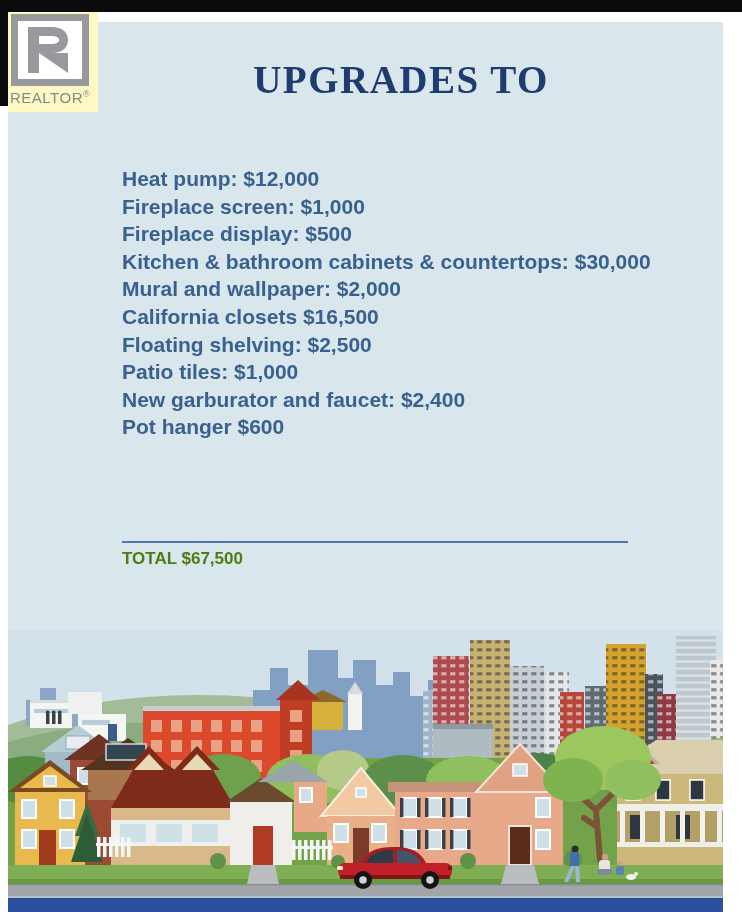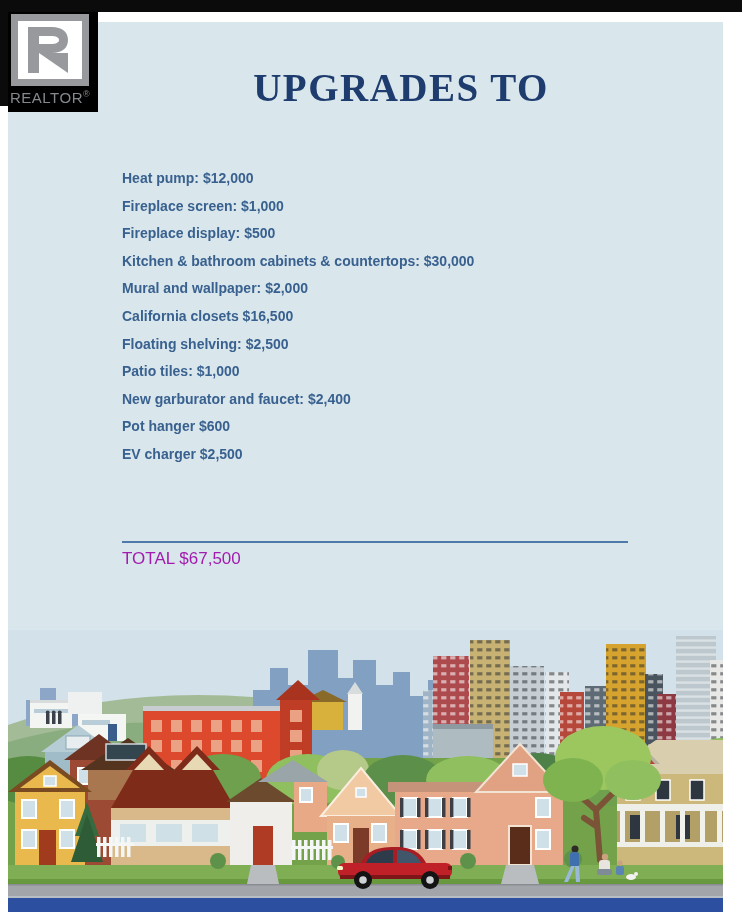--- a/index.html
+++ b/index.html
@@ -1,31 +1,31 @@
 <!DOCTYPE html>
 <html><head>
 <meta charset="utf-8">
 <style>
   html,body{margin:0;padding:0;}
   .page{position:relative;width:742px;height:912px;background:#ffffff;overflow:hidden;
         font-family:"Liberation Sans",sans-serif;}
   .top-bar{position:absolute;left:0;top:0;width:742px;height:12px;background:#0b0b0b;}
   .left-strip{position:absolute;left:0;top:0;width:8px;height:106px;background:#0b0b0b;}
   .poster{position:absolute;left:8px;top:22px;width:715px;height:890px;background:#d9e6ec;}
-  .logo-block{position:absolute;left:8px;top:12px;width:90px;height:100px;background:#000000;}
+  .logo-block{position:absolute;left:8px;top:12px;width:90px;height:100px;background:#fef9c3;}
   .logo-block svg{display:block;margin:2px 0 0 3px;}
   .logo-text{font-size:15px;letter-spacing:.5px;color:#84898d;margin:3px 0 0 2px;}
   .logo-text sup{font-size:9px;}
-  .title{position:absolute;left:85px;right:25px;top:48px;margin:16px;text-align:center;
+  .title{position:absolute;left:85px;right:25px;top:48px;margin:8px;text-align:center;
          font-family:"Liberation Serif",serif;font-weight:bold;color:#1e3c6e;
          font-size:39px;line-height:47px;letter-spacing:1.5px;}
   .list{position:absolute;left:122px;top:165px;width:560px;}
-  .item{font-size:14px;font-weight:bold;color:#39618f;line-height:27.6px;white-space:nowrap;}
+  .item{font-size:21px;font-weight:bold;color:#39618f;line-height:27.6px;white-space:nowrap;}
   .divider{position:absolute;left:122px;top:541px;width:506px;height:2px;background:#4d7aaa;}
-  .total{position:absolute;left:122px;top:549px;font-size:17px;font-weight:normal;color:#a21caf;}
+  .total{position:absolute;left:122px;top:549px;font-size:17px;font-weight:bold;color:#4d7c0f;}
   .scene{position:absolute;left:8px;top:630px;width:715px;height:282px;}
 </style>
 </head>
 <body>
 
 <div class="page">
   <div class="poster"></div>
   <div class="top-bar"></div>
   <div class="left-strip"></div>
 
@@ -50,21 +50,20 @@
     <div class="item">Heat pump: $12,000</div>
     <div class="item">Fireplace screen: $1,000</div>
     <div class="item">Fireplace display: $500</div>
     <div class="item">Kitchen &amp; bathroom cabinets &amp; countertops: $30,000</div>
     <div class="item">Mural and wallpaper: $2,000</div>
     <div class="item">California closets $16,500</div>
     <div class="item">Floating shelving: $2,500</div>
     <div class="item">Patio tiles: $1,000</div>
     <div class="item">New garburator and faucet: $2,400</div>
     <div class="item">Pot hanger $600</div>
-    <div class="item">EV charger $2,500</div>
   </div>
 
   <div class="divider"></div>
   <div class="total">TOTAL $67,500</div>
 
   <svg class="scene" viewBox="0 0 715 282" preserveAspectRatio="none">
     <defs>
       <pattern id="pwD" width="9" height="8" patternUnits="userSpaceOnUse">
         <rect x="1.2" y="2.2" width="5.2" height="3.2" fill="rgba(35,40,45,0.5)"></rect>
       </pattern>

